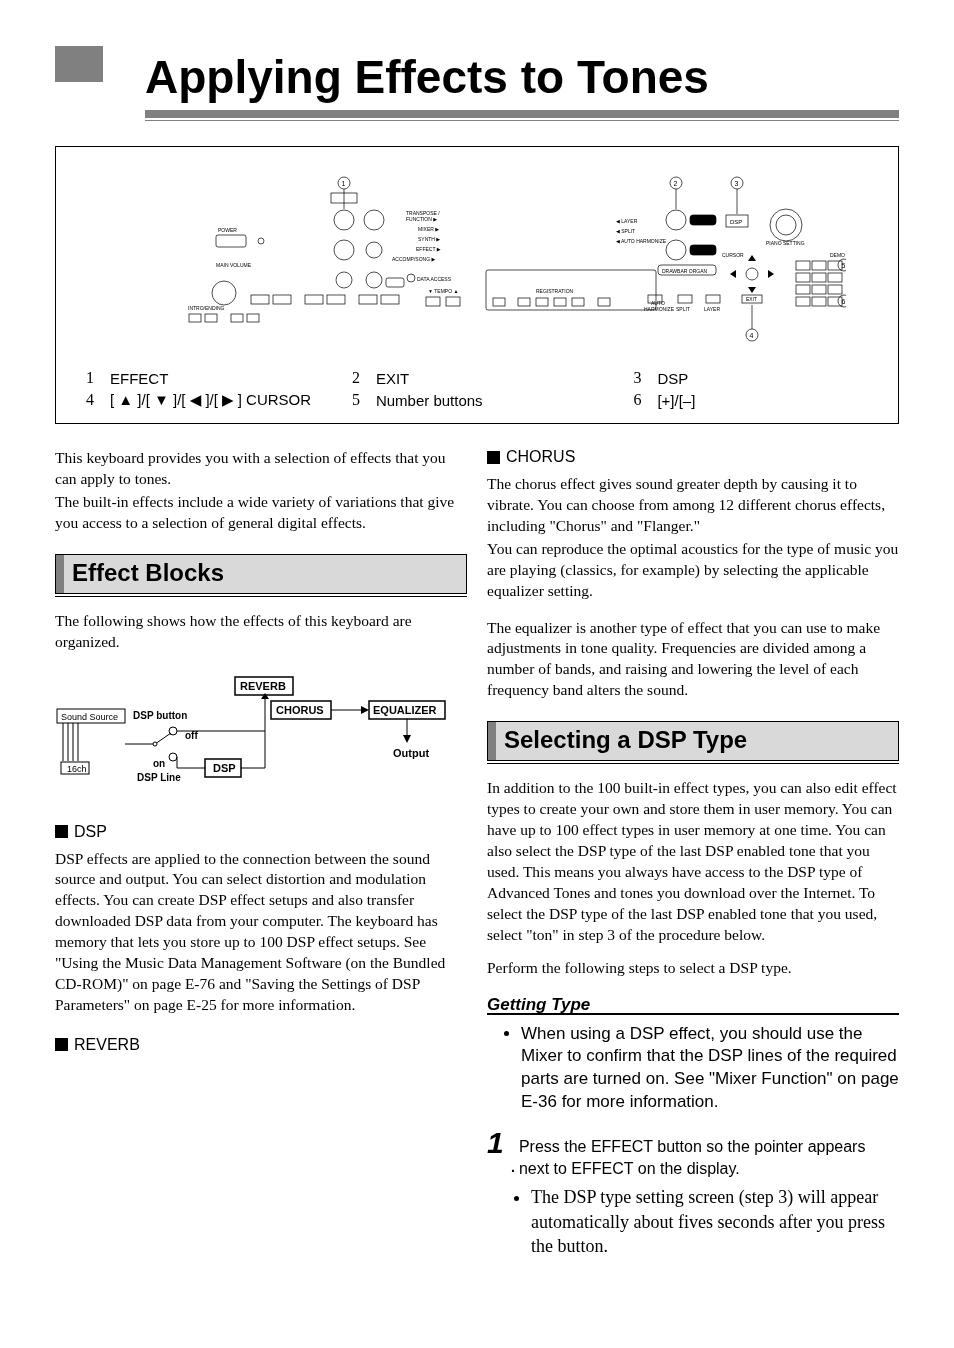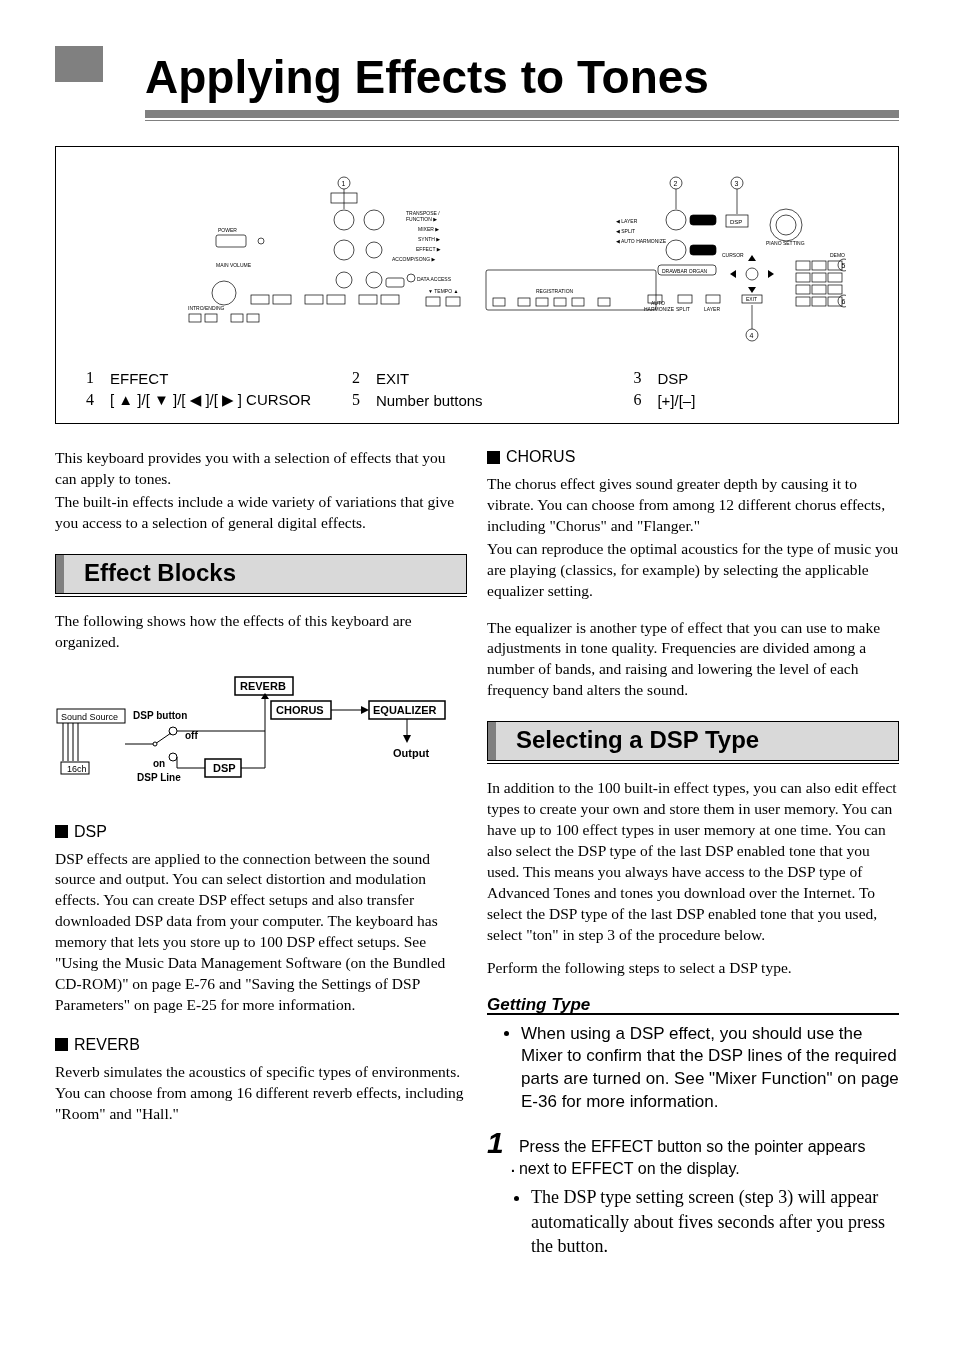--- a/index.html
+++ b/index.html
@@ -26,21 +26,21 @@
   .legend-label { }
 
   .cols { display: flex; gap: 20px; margin-top: 24px; }
   .col { flex: 1 1 0; }
 
   p.body { font-size: 15.5px; line-height: 1.35; margin-bottom: 2px; }
 
   .section-head { margin-top: 20px; margin-bottom: 14px; }
   .section-head .bar { display: flex; border: 1px solid #000; }
   .section-head .bar .stub { width: 8px; background: #808080; }
-  .section-head .bar .label { flex: 1; background: #d9d9d9; font-family: Arial, Helvetica, sans-serif; font-weight: bold; font-size: 24px; padding: 4px 8px 6px 20px; }
+  .section-head .bar .label { flex: 1; background: #d9d9d9; font-family: Arial, Helvetica, sans-serif; font-weight: bold; font-size: 24px; padding: 4px 8px 6px 8px; }
   .section-head .underline { height: 1px; background: #000; margin-top: 2px; }
 
   .sub-head { margin-top: 20px; margin-bottom: 8px; display: flex; align-items: center; }
   .sub-head .sq { width: 13px; height: 13px; background: #000; margin-right: 6px; }
   .sub-head .txt { font-family: Arial, Helvetica, sans-serif; font-size: 16px; }
 
   .block-img { margin: 16px 0 6px 0; }
 
   .getting-ready { margin-top: 16px; }
   .getting-ready .label { font-family: Arial, Helvetica, sans-serif; font-weight: bold; font-style: italic; font-size: 17px; display: inline-block; }
@@ -306,21 +306,20 @@
       <div class="sub-head">
         <span class="sq"></span>
         <span class="txt">DSP</span>
       </div>
       <p class="body">DSP effects are applied to the connection between the sound source and output. You can select distortion and modulation effects. You can create DSP effect setups and also transfer downloaded DSP data from your computer. The keyboard has memory that lets you store up to 100 DSP effect setups. See "Using the Music Data Management Software (on the Bundled CD-ROM)" on page E-76 and "Saving the Settings of DSP Parameters" on page E-25 for more information.</p>
 
       <div class="sub-head">
         <span class="sq"></span>
         <span class="txt">REVERB</span>
       </div>
-      <p class="body">Reverb simulates the acoustics of specific types of environments. You can choose from among 16 different reverb effects, including "Room" and "Hall."</p>
     </div>
 
     <div class="col">
       <div class="sub-head" style="margin-top:0">
         <span class="sq"></span>
         <span class="txt">CHORUS</span>
       </div>
       <p class="body">The chorus effect gives sound greater depth by causing it to vibrate. You can choose from among 12 different chorus effects, including "Chorus" and "Flanger."</p>
 
       <p class="body">You can reproduce the optimal acoustics for the type of music you are playing (classics, for example) by selecting the applicable equalizer setting.</p>

